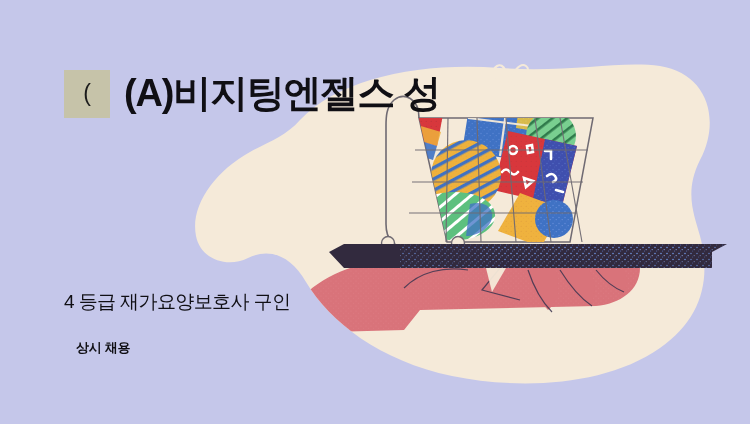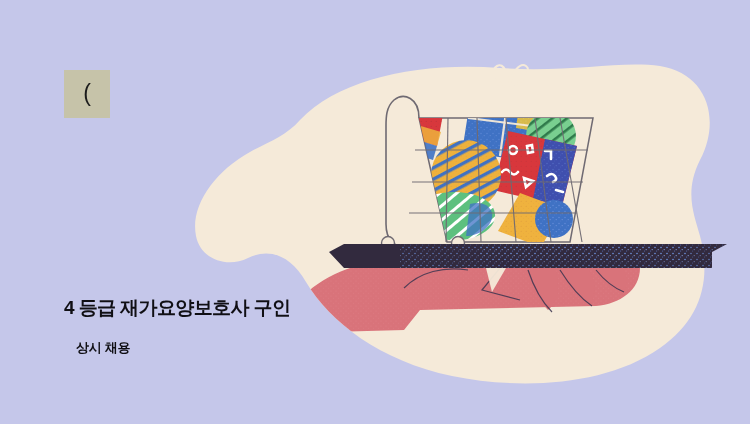--- a/index.html
+++ b/index.html
@@ -24,22 +24,22 @@
   .badge span{
     font-size:23px;color:#1b1b1b;font-weight:400;
     line-height:1;transform:translateY(-1px);
   }
   .headline{
     position:absolute;left:124px;top:72px;
     font-size:38px;font-weight:700;color:#100f14;
     letter-spacing:-1.2px;white-space:nowrap;line-height:1.15;
   }
   .sub1{
-    position:absolute;left:64px;top:295px;
-    font-size:19px;font-weight:700;color:#100f14;
+    position:absolute;left:64px;top:289px;
+    font-size:19px;font-weight:400;color:#100f14;
     letter-spacing:-0.6px;white-space:nowrap;
   }
   .sub2{
     position:absolute;left:76px;top:339px;
     font-size:13px;font-weight:700;color:#100f14;
     letter-spacing:-0.3px;white-space:nowrap;
   }
 </style>
 </head>
 <body>
@@ -256,19 +256,20 @@
       </g>
     </g>
   </svg>
 
   <div class="layer" id="textlayer">
 
     <div class="badge">
       <span>(</span>
     </div>
 
+    <div class="headline">(A)비지팅엔젤스 성</div>
 
     <div class="sub1">4 등급 재가요양보호사 구인</div>
 
     <div class="sub2">상시 채용</div>
   </div>
 
 </div>
 
 </body></html>

